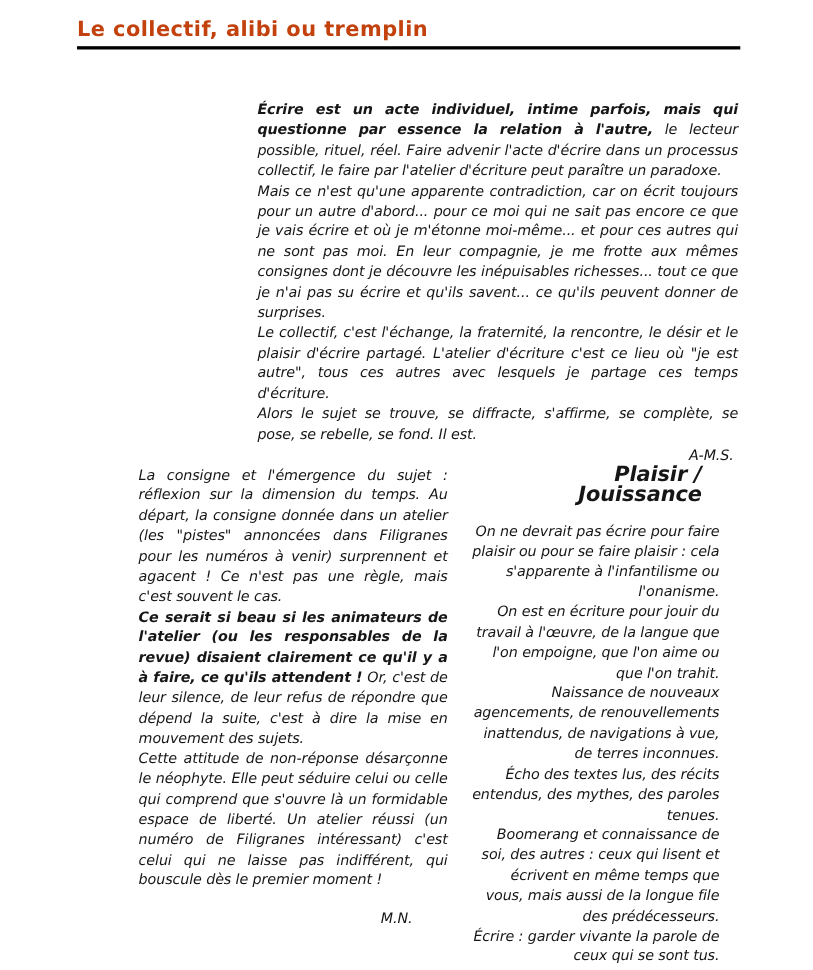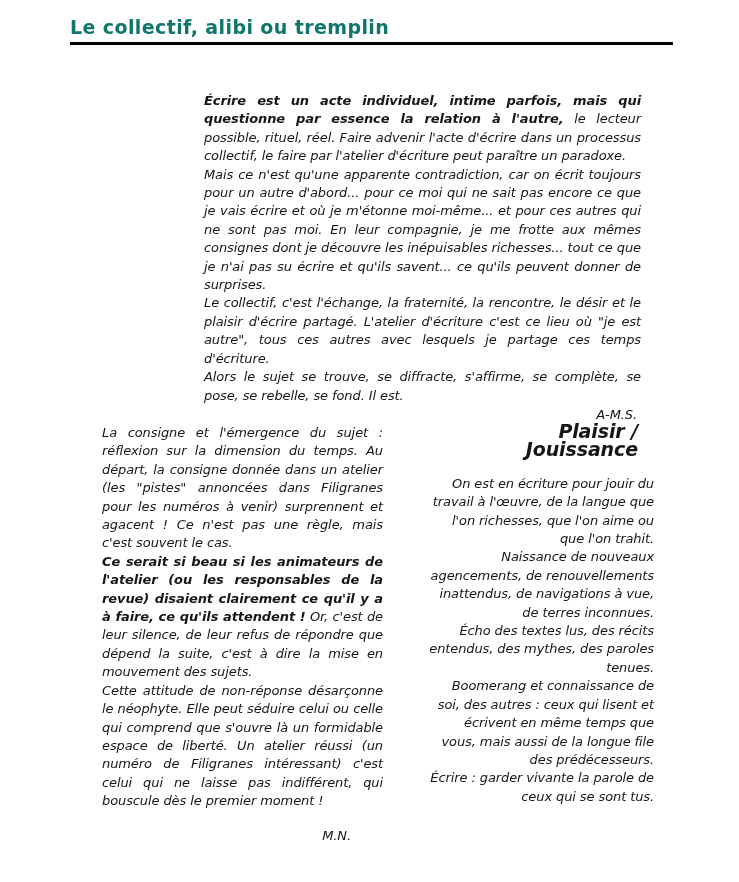--- a/index.html
+++ b/index.html
@@ -14,46 +14,46 @@
   }
   
   .header{position:absolute;left:70px;top:16px;width:603px;}
   .title{
     margin:0;
     font-size:19px;
     font-weight:bold;
     font-style:normal;
     line-height:23px;
     letter-spacing:.4px;
-    color:#0f766e;
+    color:#c2410c;
   }
   .rule{
     height:0;border:none;
     border-top:3px solid #000;
     margin:3px 0 0 0;
   }
   
   .bodytext{
     font-style:italic;
     font-size:13px;
     line-height:18.4px;
     letter-spacing:-.1px;
   }
   .bodytext p{margin:0;}
   .lead{font-weight:bold;}
   .sig{text-align:right;font-style:italic;}
   
   .intro{
-    position:absolute;left:204px;top:92px;width:437px;
+    position:absolute;left:234px;top:92px;width:437px;
     text-align:justify;
   }
   .intro .sig{margin-top:1px;padding-right:4px;}
   
   .col-left{
-    position:absolute;left:102px;top:424px;width:281px;
+    position:absolute;left:126px;top:424px;width:281px;
     text-align:justify;
   }
   .col-left .sig{margin-top:16px;padding-right:32px;}
   
   .col-right{
     position:absolute;left:427px;top:406px;width:227px;
     text-align:right;
   }
   .col-right .heading{
     margin:16px;
@@ -83,20 +83,21 @@
 
   <section class="col-left bodytext">
     <p><span>La consigne et l'émergence du sujet : réflexion sur la dimension du temps. Au départ, la consigne donnée dans un atelier (les "pistes" annoncées dans Filigranes pour les numéros à venir) surprennent et agacent ! Ce n'est pas une règle, mais c'est souvent le cas.</span></p>
     <p><b class="lead">Ce serait si beau si les animateurs de l'atelier (ou les responsables de la revue) disaient clairement ce qu'il y a à faire, ce qu'ils attendent !</b><span> Or, c'est de leur silence, de leur refus de répondre que dépend la suite, c'est à dire la mise en mouvement des sujets.</span></p>
     <p><span>Cette attitude de non-réponse désarçonne le néophyte. Elle peut séduire celui ou celle qui comprend que s'ouvre là un formidable espace de liberté. Un atelier réussi (un numéro de Filigranes intéressant) c'est celui qui ne laisse pas indifférent, qui bouscule dès le premier moment !</span></p>
     <div class="sig">M.N.</div>
   </section>
 
   <section class="col-right bodytext">
     <p class="heading">Plaisir / Jouissance</p>
-    <p>On est en écriture pour jouir du travail à l'œuvre, de la langue que l'on richesses, que l'on aime ou que l'on trahit.</p>
+    <p>On ne devrait pas écrire pour faire plaisir ou pour se faire plaisir : cela s'apparente à l'infantilisme ou l'onanisme.</p>
+    <p>On est en écriture pour jouir du travail à l'œuvre, de la langue que l'on empoigne, que l'on aime ou que l'on trahit.</p>
     <p>Naissance de nouveaux agencements, de renouvellements inattendus, de navigations à vue, de terres inconnues.</p>
     <p>Écho des textes lus, des récits entendus, des mythes, des paroles tenues.</p>
     <p>Boomerang et connaissance de soi, des autres : ceux qui lisent et écrivent en même temps que vous, mais aussi de la longue file des prédécesseurs.</p>
     <p>Écrire : garder vivante la parole de ceux qui se sont tus.</p>
   </section>
 
 </div>
 
 </body></html>

